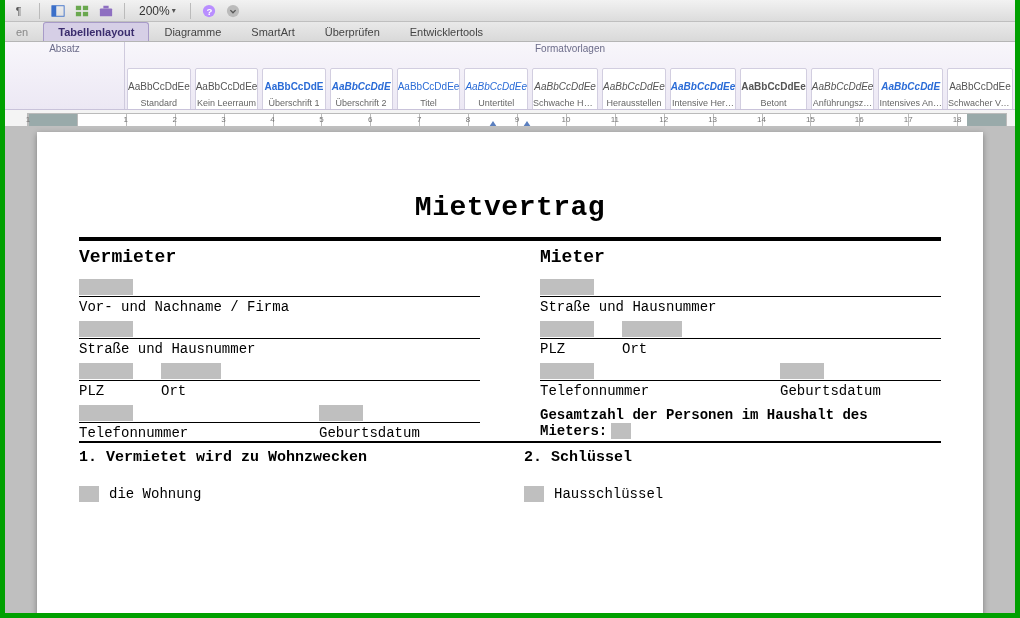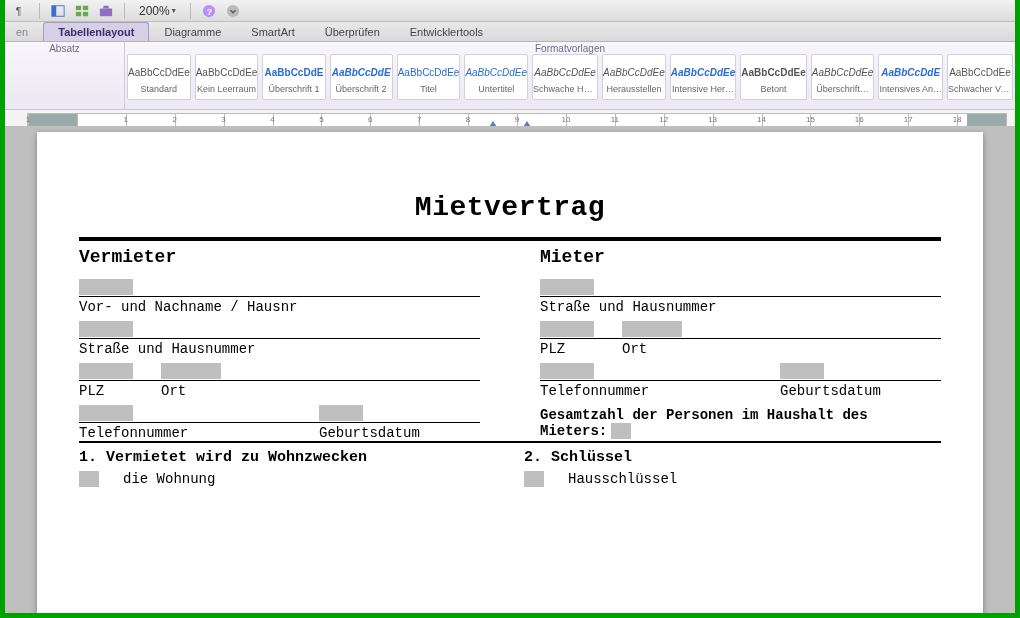--- a/index.html
+++ b/index.html
@@ -19,21 +19,21 @@
   
   .tabs { height: 20px; display: flex; align-items: flex-end; background: linear-gradient(#e9e9e9,#d9d9d9); border-bottom: 1px solid #b5b5b5; padding-left: 4px; }
   .tabs .tab { height: 19px; line-height: 19px; padding: 0 14px; color: #444; cursor: pointer; font-size: 11px; border: 1px solid transparent; border-bottom: none; }
   .tabs .tab.partial { padding-left: 6px; color: #888; margin-top: 24px; }
   .tabs .tab.active { background: #d6cfe6; border-color: #a89bc8; border-top-left-radius: 3px; border-top-right-radius: 3px; color: #3b2d6e; font-weight: 600; }
 
   
   .ribbon { height: 68px; background: linear-gradient(#f8f6fb,#ece8f4); border-bottom: 1px solid #c9c3da; position: relative; display:flex; }
   .group-absatz { width: 120px; height: 100%; border-right: 1px solid #cfcadd; position: relative; }
   .group-absatz .glabel { position:absolute; top:1px; left:0; right:0; text-align:center; font-size:10px; color:#6c6c8a; }
-  .group-styles { flex:1; position:relative; display:flex; align-items:flex-start; padding-top:12px; overflow:hidden; }
+  .group-styles { flex:1; position:relative; display:flex; align-items:flex-start; padding-top:26px; overflow:hidden; }
   .group-styles .glabel { position:absolute; top:1px; left:0; right:0; text-align:center; font-size:10px; color:#6c6c8a; }
   .style-box { width: 68px; height: 46px; margin: 0 2px; border: 1px solid #d2cee0; background: #fff; border-radius: 2px; display:flex; flex-direction:column; align-items:center; justify-content:center; cursor:pointer; }
   .style-box .sample { font-size: 10px; color:#555; height:24px; display:flex; align-items:center; justify-content:center; width:100%; }
   .style-box .sname  { font-size: 9px; color:#666; white-space:nowrap; overflow:hidden; text-overflow:ellipsis; max-width:64px; text-align:center; }
   .style-box.blue .sample { color:#2a6bd6; }
   .style-box.italic .sample { font-style: italic; }
   .style-box.bold .sample { font-weight: 700; }
 
   
   .ruler-wrap { height: 20px; background: #f4f4f4; border-bottom: 1px solid #c8c8c8; position:relative; overflow:hidden; }
@@ -61,22 +61,22 @@
   .doc .note { font-size:14px; font-weight:700; margin-top:8px; }
   .doc .note .box { display:inline-block; width:20px; height:16px; background:#bfbfbf; vertical-align:middle; margin-left:4px; }
 
   .doc h2.section { font-size:18px; font-weight:700; margin: 22px 0 4px 0; }
   .doc .sec-rule { height:2px; background:#000; margin-bottom:6px; }
 
   .doc .bottom { display:flex; gap:46px; align-items:flex-start; }
   .doc .bottom .left { flex:1; position:relative; height:50px; }
   .doc .bottom .right { flex:1; display:flex; gap:28px; }
   .doc .bottom .rcol { flex:1; }
-  .doc .bottom .rcol .hd { font-size:15px; font-weight:700; margin-bottom:5px; white-space:nowrap;}
-  .doc .bottom .rcol .ln { display:flex; align-items:center; gap:24px; font-size:14px; }
+  .doc .bottom .rcol .hd { font-size:15px; font-weight:700; margin-bottom:20px; white-space:nowrap;}
+  .doc .bottom .rcol .ln { display:flex; align-items:center; gap:10px; font-size:14px; }
   .doc .bottom .rcol .ln .sq { width:20px; height:16px; background:#bfbfbf; }
 
 </style>
 </head>
 <body>
 
 <div class="app-frame">
 
   <div class="qat">
     <span class="ico" title="¶">
@@ -174,21 +174,21 @@
         <div class="style-box blue italic bold">
           <div class="sample">AaBbCcDdEe</div>
           <div class="sname">Intensive Her…</div>
         </div>
         <div class="style-box bold">
           <div class="sample">AaBbCcDdEe</div>
           <div class="sname">Betont</div>
         </div>
         <div class="style-box italic">
           <div class="sample">AaBbCcDdEe</div>
-          <div class="sname">Überschrift…</div>
+          <div class="sname">Anführungsz…</div>
         </div>
         <div class="style-box blue bold italic">
           <div class="sample">AaBbCcDdE</div>
           <div class="sname">Intensives An…</div>
         </div>
         <div class="style-box ">
           <div class="sample">AaBbCcDdEe</div>
           <div class="sname">Schwacher Ve…</div>
         </div>
       </div>
@@ -249,21 +249,21 @@
         <h1 class="title">Mietvertrag</h1>
         <div class="thick-rule"></div>
 
         <div class="cols">
           <div class="col">
             <h2>Vermieter</h2>
             <div>
                 <div class="row">
                   <div class="ph" style="left: 0px; width: 54px;"></div>
                   <div class="line"></div>
-                  <div class="lbl">Vor- und Nachname / Hausnr</div>
+                  <div class="lbl">Vor- und Nachname / Firma</div>
                 </div>
                 <div class="row">
                   <div class="ph" style="left: 0px; width: 54px;"></div>
                   <div class="line"></div>
                   <div class="lbl">Straße und Hausnummer</div>
                 </div>
                 <div class="row">
                   <div class="ph" style="left: 0px; width: 54px;"></div>
                   <div class="ph" style="left: 82px; width: 60px;"></div>
                   <div class="line"></div>

